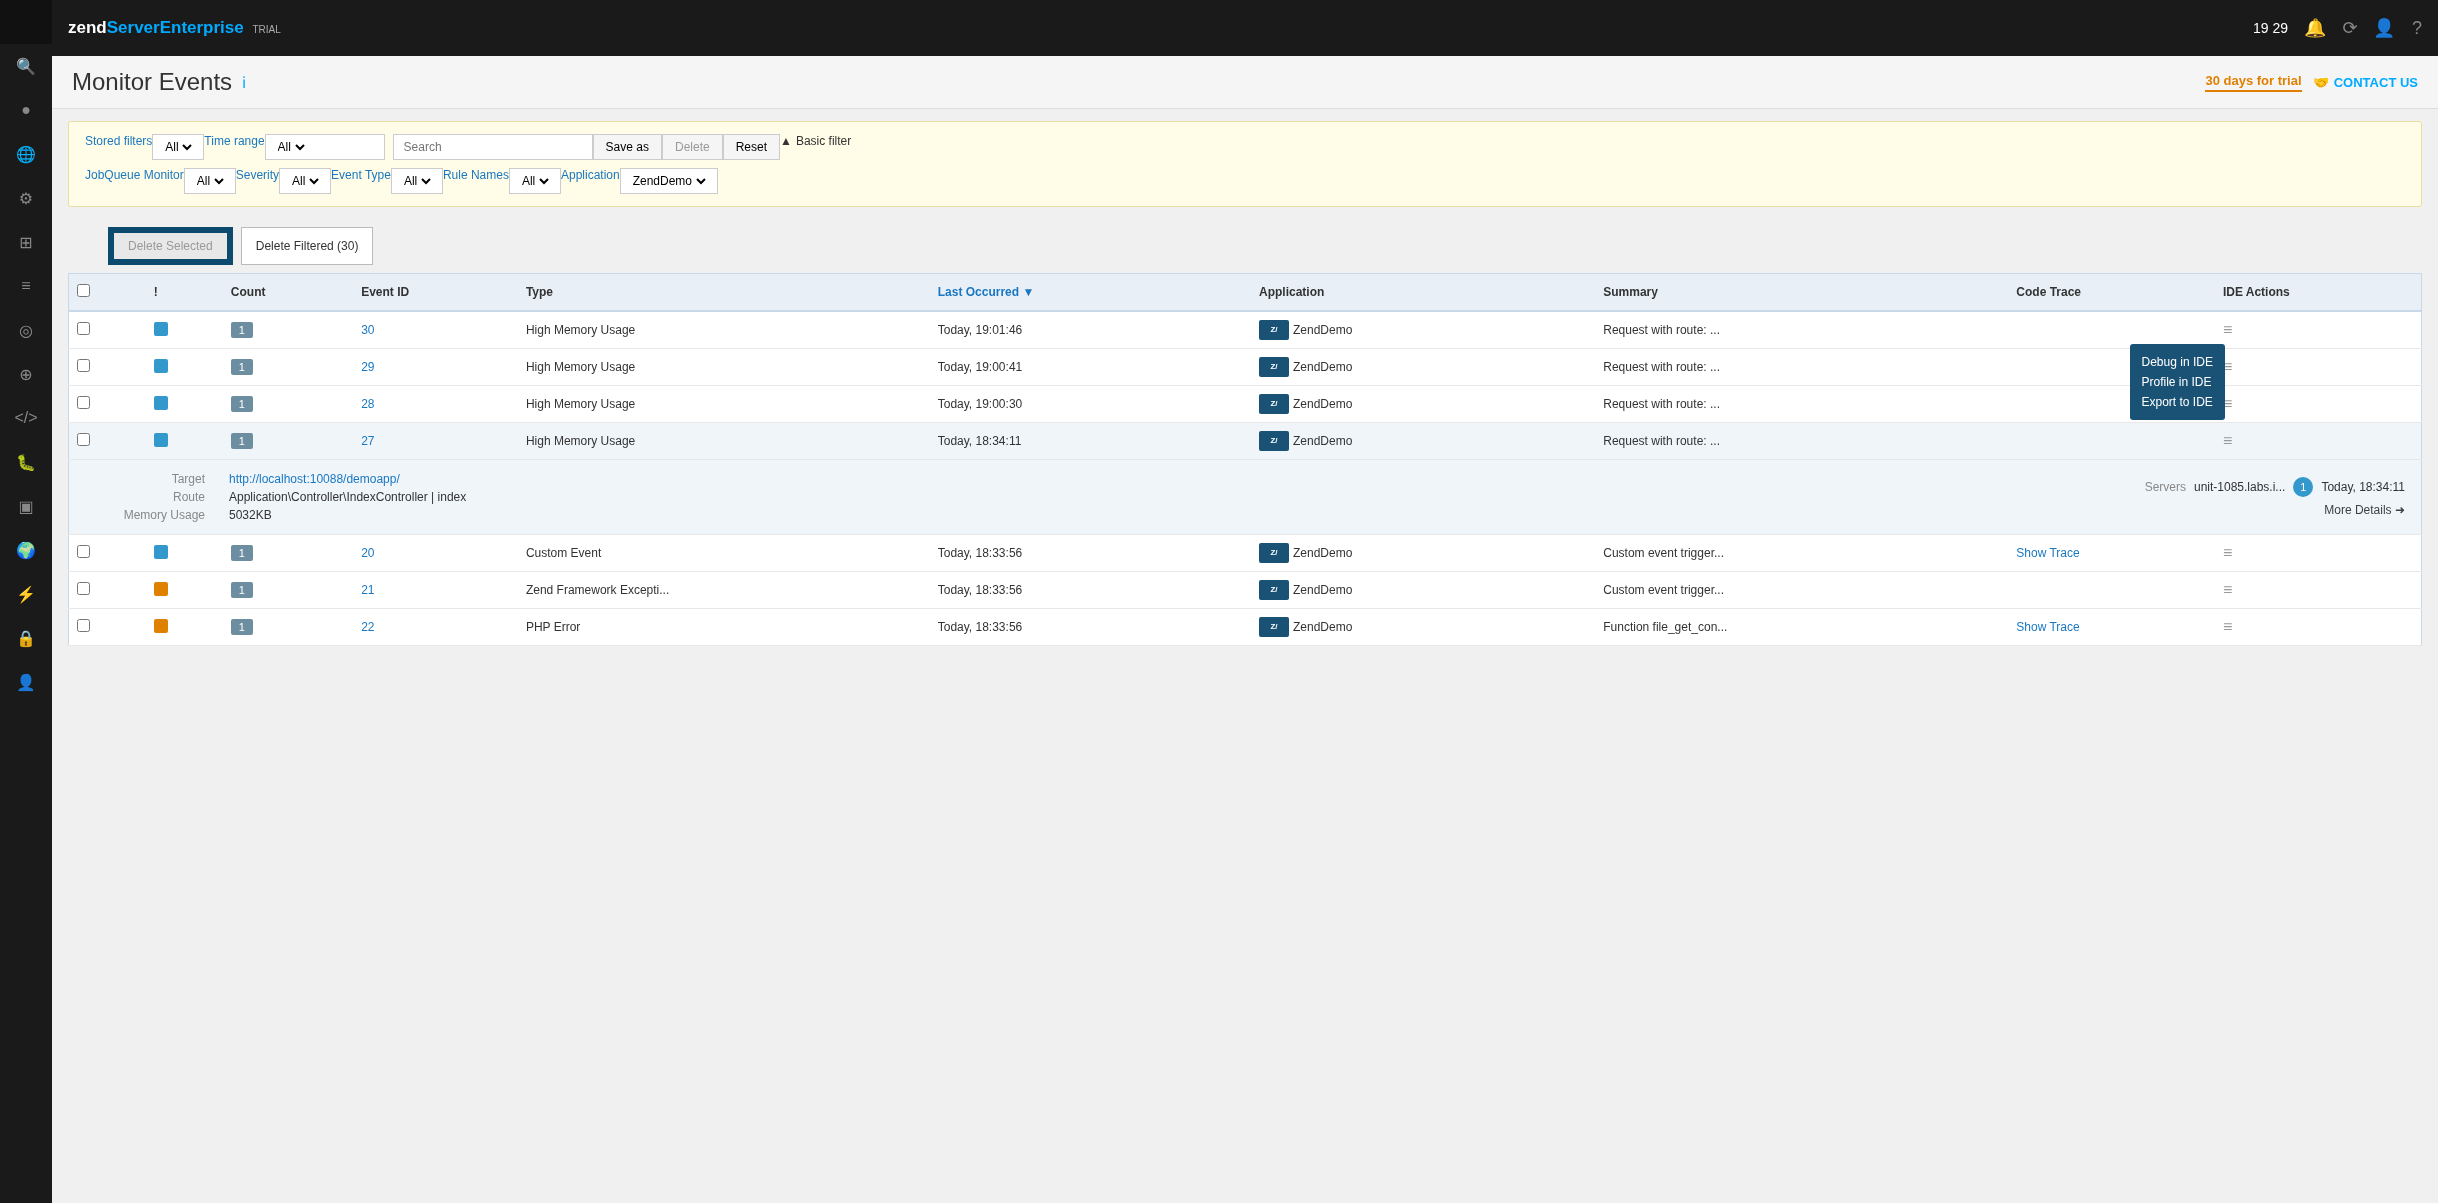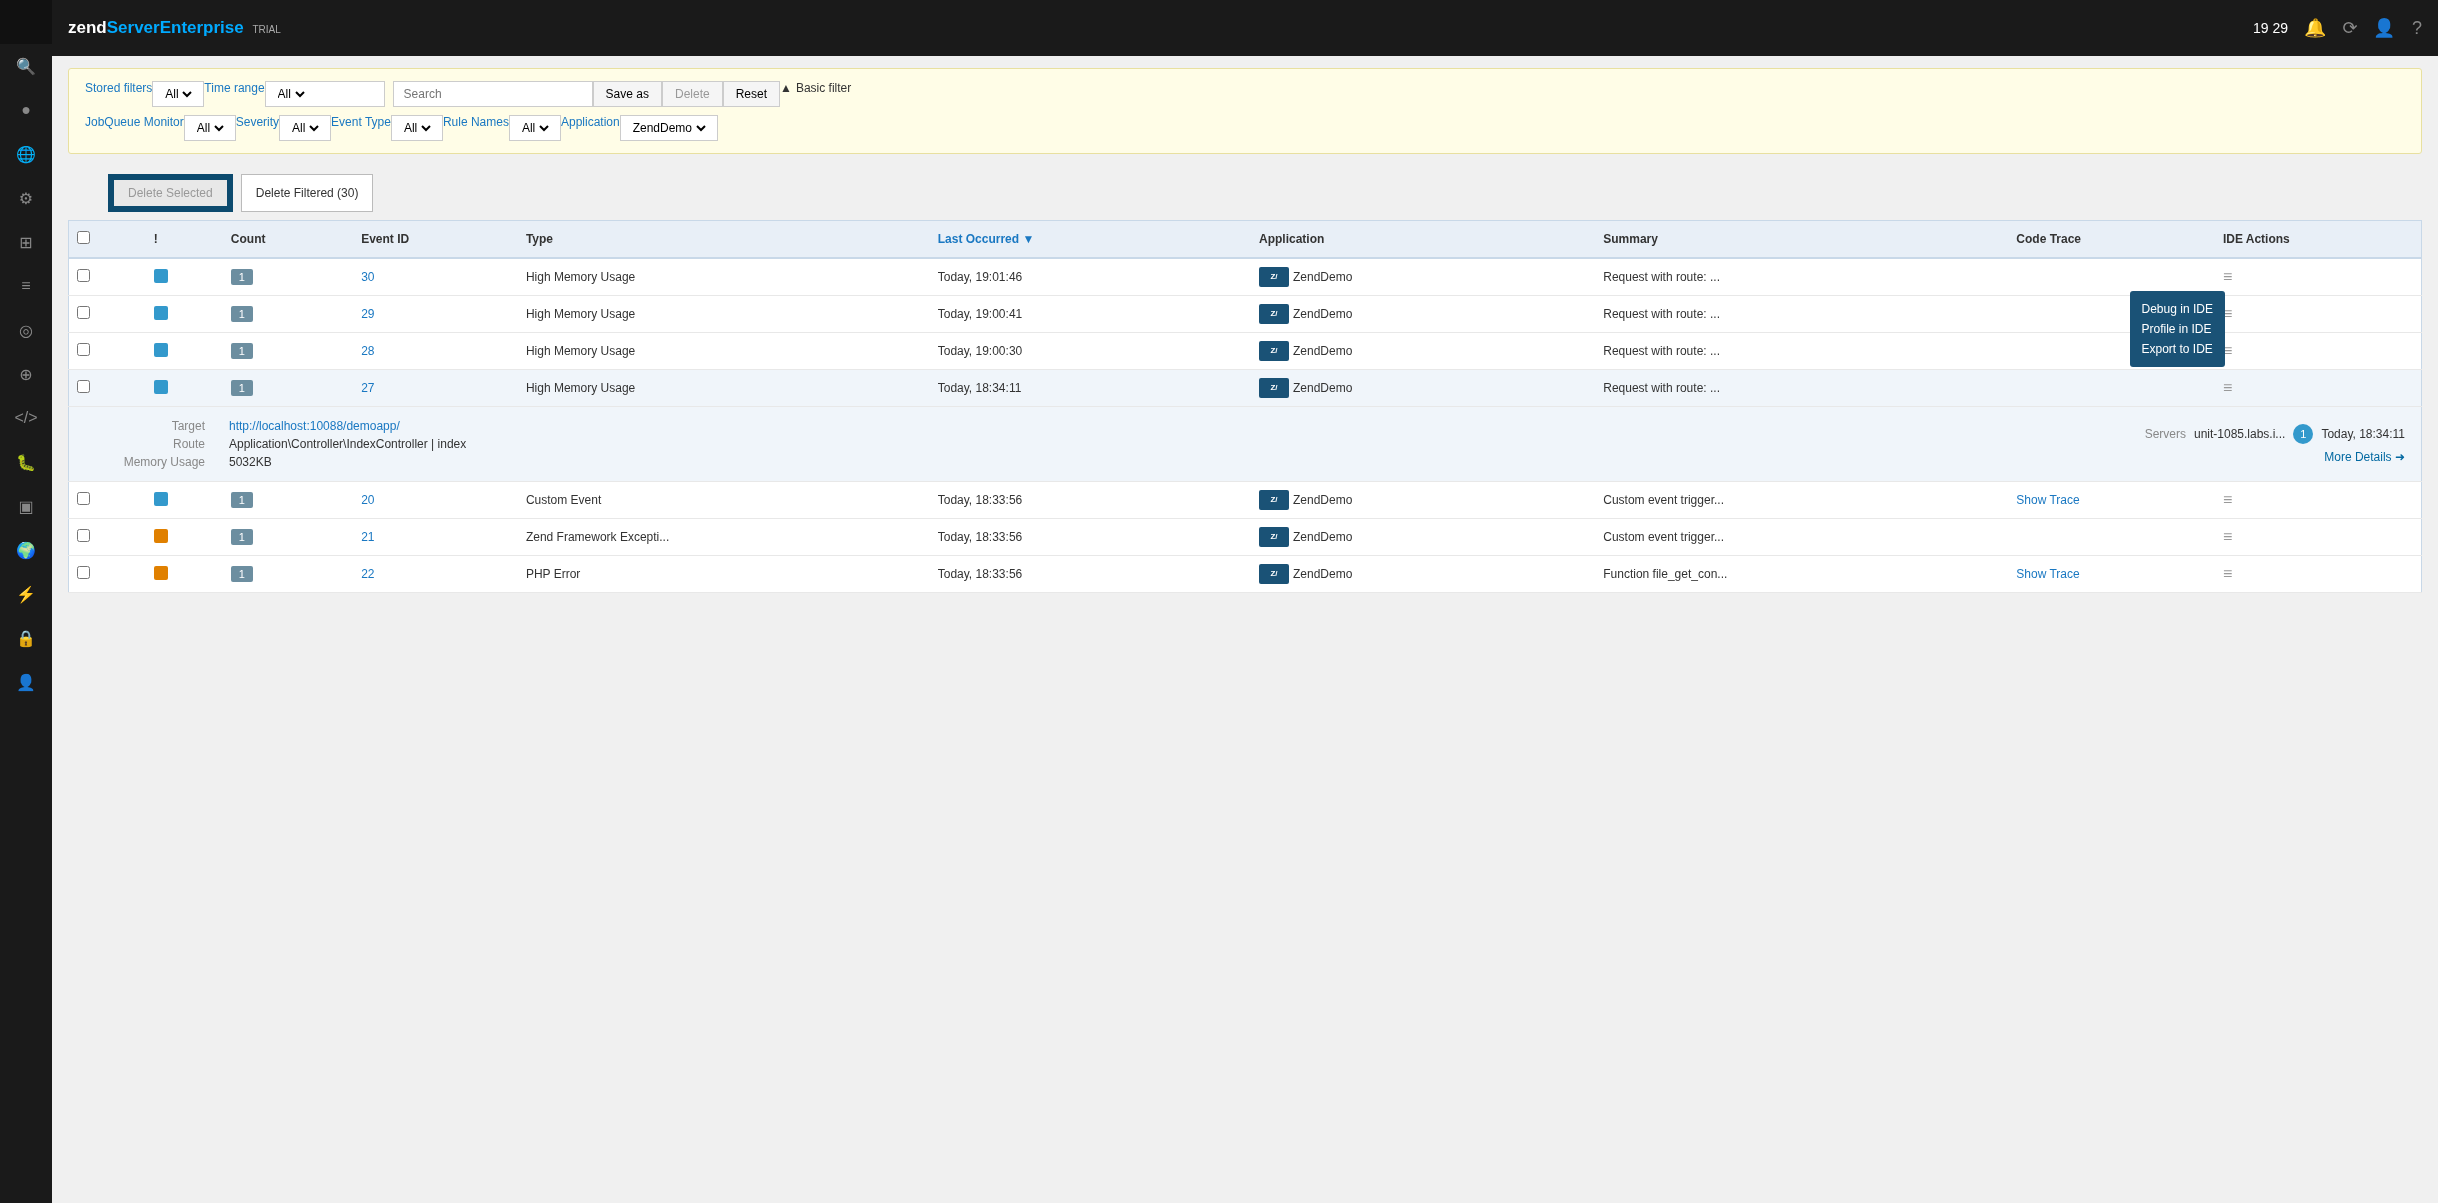--- a/index.html
+++ b/index.html
@@ -312,21 +312,21 @@
       background: #3399cc;
       color: #fff;
       border-radius: 50%;
       width: 20px;
       height: 20px;
       display: inline-flex;
       align-items: center;
       justify-content: center;
       font-size: 11px;
     }
-    .more-details-link { color: #0369a1; cursor: pointer; font-size: 12px; }
+    .more-details-link { color: #404040; cursor: pointer; font-size: 12px; }
 
     
     input[type=checkbox] { cursor: pointer; }
 
     .col-checkbox { width: 30px; }
     .col-severity { width: 20px; }
     .col-count { width: 50px; }
     .col-eventid { width: 60px; }
     .col-type { width: 160px; }
     .col-lastoccurred { width: 140px; }
@@ -367,20 +367,33 @@
     </div>
     <div class="top-bar-right">
       <span class="top-bar-time">19 29</span>
       <span class="top-bar-icon">🔔</span>
       <span class="top-bar-icon">⟳</span>
       <span class="top-bar-icon">👤</span>
       <span class="top-bar-icon">?</span>
     </div>
   </div>
 
+  <div class="page-header">
+    <div style="display:flex;align-items:center;gap:10px;">
+      <h1 class="page-title">Monitor Events</h1>
+      <span class="page-title-icon">ℹ</span>
+    </div>
+    <div class="page-header-right">
+      <span class="trial-badge">30 days for trial</span>
+      <span class="contact-us">
+        <span>🤝</span>
+        <span>CONTACT US</span>
+      </span>
+    </div>
+  </div>
 
   <div class="filter-bar">
     <div class="filter-row">
       <span class="filter-label">Stored filters</span>
       <div class="filter-select">
         <select>
           <option>All</option>
         </select>
       </div>
 

